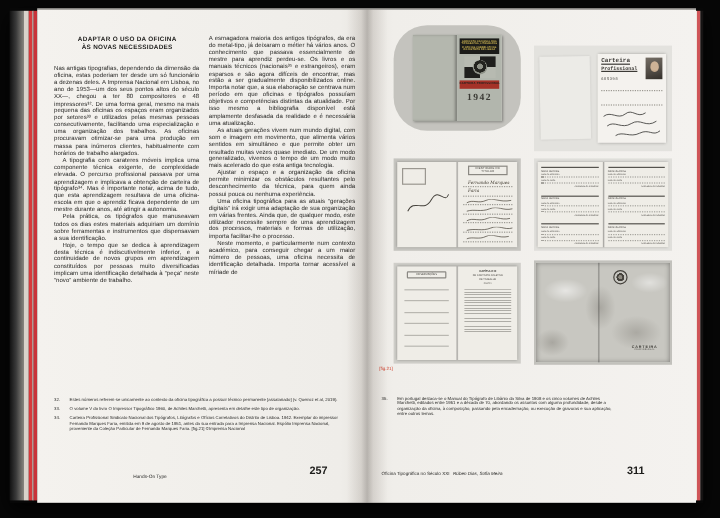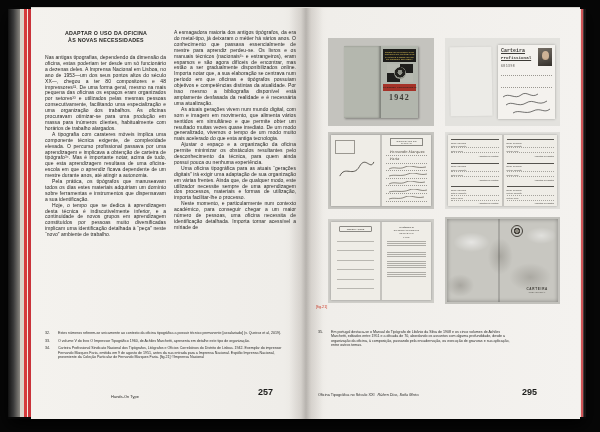--- a/index.html
+++ b/index.html
@@ -41,21 +41,21 @@
   .fn-text{flex:1;text-align:left;}
   .book-title{position:absolute;left:65px;top:386px;width:58px;text-align:center;
     font-size:4px;color:#2a2a28;}
   .pagenum{position:absolute;top:379px;width:30px;text-align:right;
     font-size:9px;font-weight:700;color:#1c1c1a;}
   .pn-left{left:212px;}
   .pn-right{left:476px;}
 
   
   .tile{position:absolute;overflow:hidden;}
-  .t-r1c1{left:297px;top:30px;width:106px;height:88px;background:#c4c3be;}
+  .t-r1c1{left:297px;top:13px;width:106px;height:88px;background:#c4c3be;border-radius:28px;}
   .t-r1c2{left:414px;top:30px;width:115px;height:88px;background:#e3e2de;}
   .t-r2c1{left:297px;top:124px;width:106px;height:77px;background:#c6c5c0;}
   .t-r2c2{left:414px;top:124px;width:115px;height:77px;background:#e0dfdb;}
   .t-r3c1{left:297px;top:211px;width:106px;height:84px;background:#cfcec9;}
   .t-r3c2{left:414px;top:209px;width:115px;height:87px;background:#c2c1bc;}
 
   
   .booklet1942{position:absolute;left:16px;top:8px;width:74px;height:72px;display:flex;
     box-shadow:1px 1px 2px rgba(0,0,0,.35);}
   .bk-left{width:37px;background:#b4b7ae;box-shadow:inset -2px 0 2px rgba(0,0,0,.28);}
@@ -371,19 +371,19 @@
     <div class="fnblock fn-right">
       <div class="fn">
         <div class="fn-num">35.</div>
         <div class="fn-text">Em portugal destaca-se o Manual do Tipógrafo de Libânio da Silva de 1908 e os cinco volumes de Achiles Marchetti, editados entre 1951 e a década de 70, abordando os assuntos com alguma profundidade, desde a organização da oficina, à composição, passando pela encadernação, ou execução de gravuras e sua aplicação, entre outros temas.</div>
       </div>
     </div>
 
     <div class="chapterline">
       <span>Oficina Tipográfica no Século XXI</span><span class="authors">Rúben Dias, Sofia Meira</span>
     </div>
-    <div class="pagenum pn-right">295</div>
+    <div class="pagenum pn-right">311</div>
 
     <div class="gutter"></div>
   </div>
 
   <div class="redge"></div>
 </div>
 
 </body></html>

